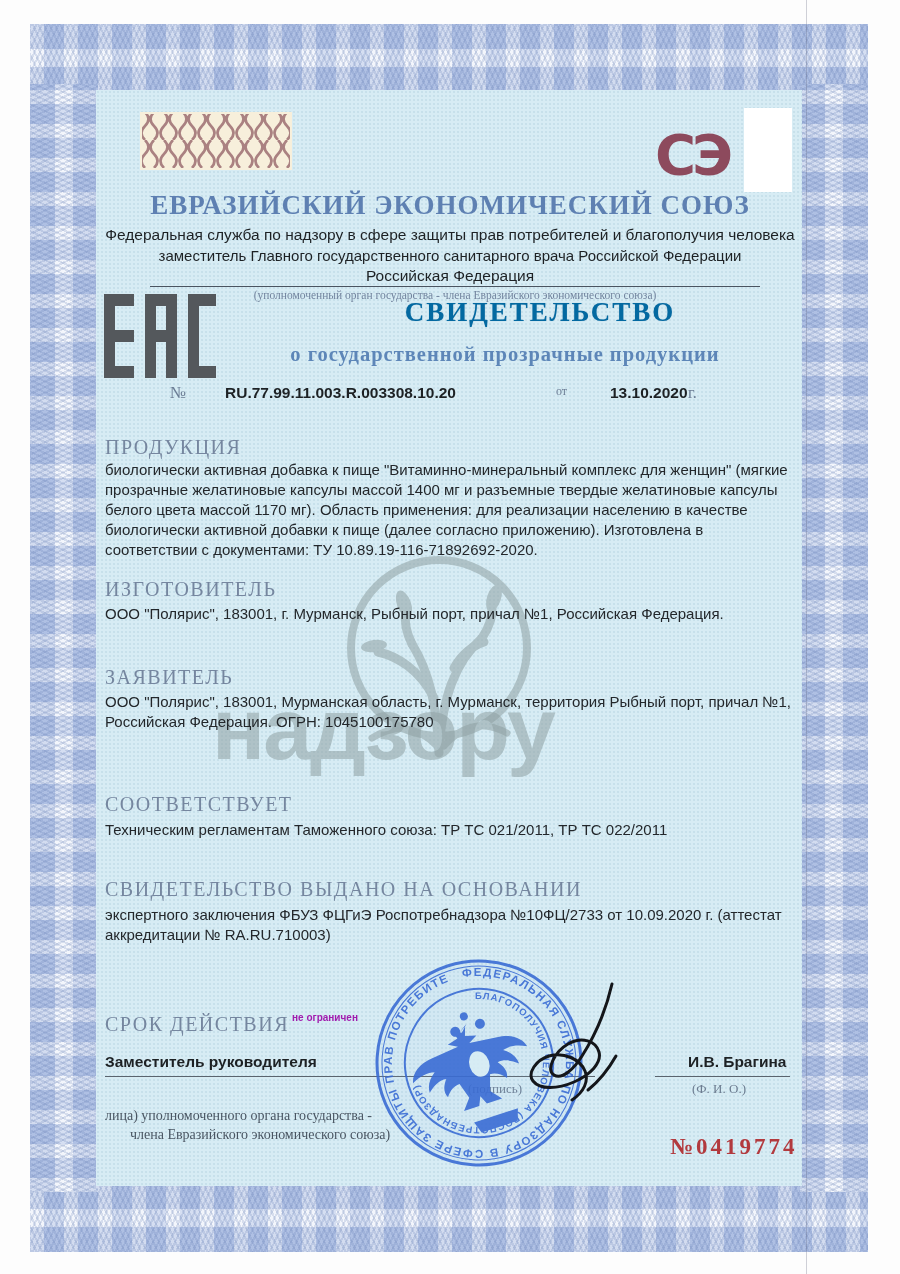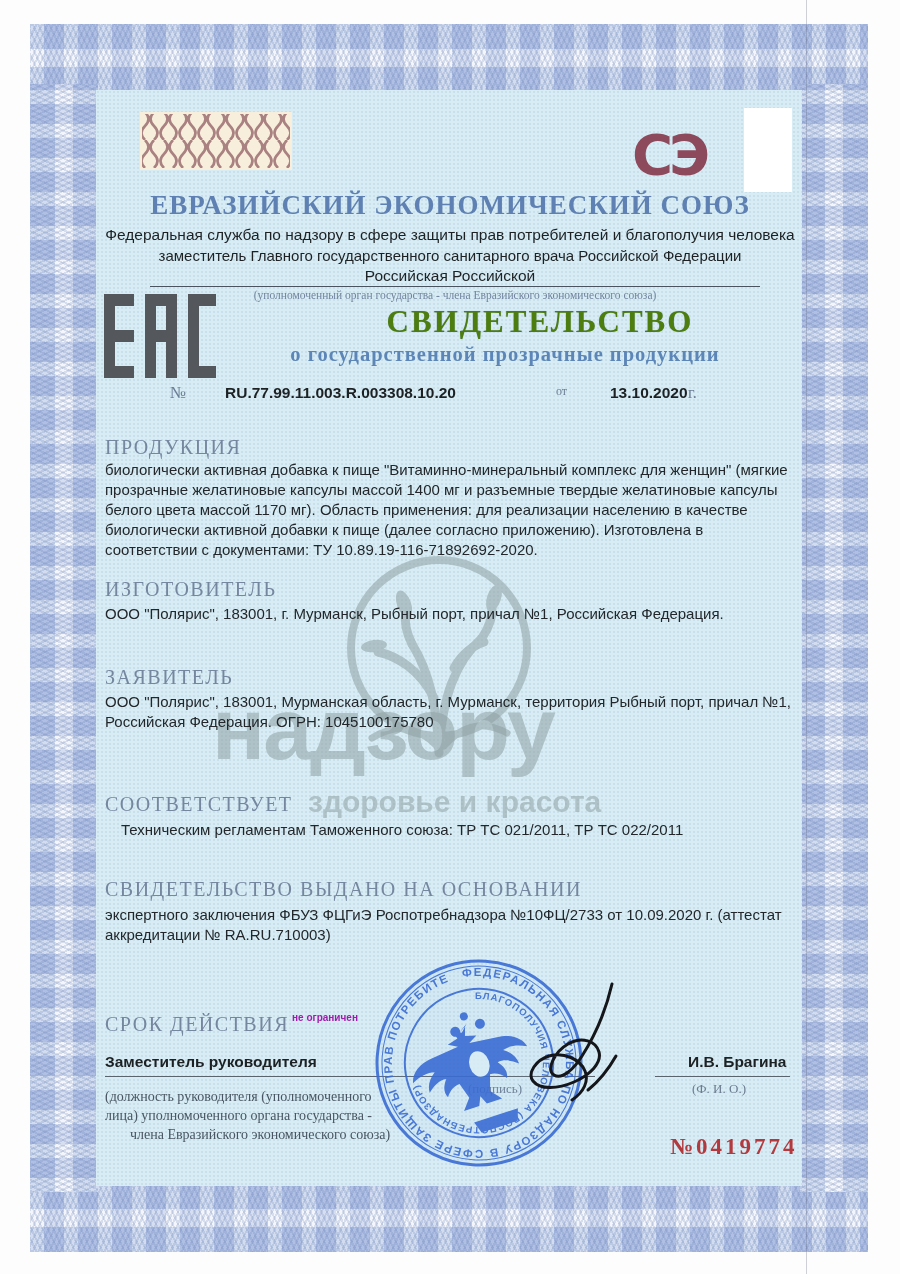--- a/index.html
+++ b/index.html
@@ -64,27 +64,27 @@
   <svg class="abs" style="left:140px;top:112px;z-index:3;" width="152" height="58">
     <defs>
       <pattern id="sq" width="19" height="28" patternUnits="userSpaceOnUse">
         <path d="M5,0 q7,7 0,14 q-7,7 0,14 M14,0 q-7,7 0,14 q7,7 0,14" stroke="#aa8181" fill="none" stroke-width="2.6"></path>
       </pattern>
     </defs>
     <rect x="0" y="0" width="152" height="58" fill="#f7efdb"></rect>
     <rect x="2" y="2" width="148" height="54" fill="url(#sq)"></rect>
   </svg>
 
-  <div class="abs" style="left:632px;top:122px;width:120px;font-weight:bold;font-size:56px;letter-spacing:-4px;color:#8d4a5d;z-index:3;font-family:'DejaVu Sans',sans-serif;">СЭ</div>
+  <div class="abs" style="left:632px;top:122px;width:120px;text-align:center;font-weight:bold;font-size:56px;letter-spacing:-4px;color:#8d4a5d;z-index:3;font-family:'DejaVu Sans',sans-serif;">СЭ</div>
 
   <div class="abs ser center" style="left:100px;top:190px;width:700px;font-size:27px;font-weight:bold;color:#5e80b2;letter-spacing:1px;z-index:4;">ЕВРАЗИЙСКИЙ ЭКОНОМИЧЕСКИЙ СОЮЗ</div>
 
   <div class="abs center" style="left:90px;top:226px;width:720px;font-size:15.5px;color:#1d2124;z-index:4;">Федеральная служба по надзору в сфере защиты прав потребителей и благополучия человека</div>
   <div class="abs center" style="left:90px;top:247px;width:720px;font-size:15px;color:#1d2124;z-index:4;">заместитель Главного государственного санитарного врача Российской Федерации</div>
-  <div class="abs center" style="left:90px;top:267px;width:720px;font-size:15.5px;color:#1d2124;z-index:4;">Российская Российской</div>
+  <div class="abs center" style="left:90px;top:267px;width:720px;font-size:15.5px;color:#1d2124;z-index:4;">Российская Федерация</div>
   <div class="abs" style="left:150px;top:286px;width:610px;border-top:1.5px solid #4a5460;z-index:4;"></div>
   <div class="abs ser center" style="left:150px;top:289px;width:610px;font-size:11.5px;color:#72849e;z-index:4;">(уполномоченный орган государства - члена Евразийского экономического союза)</div>
 
   <svg class="abs" style="left:104px;top:294px;z-index:4;" width="112" height="84" viewBox="0 0 112 84">
     <g fill="#54585c">
 
       <rect x="0" y="0" width="11" height="84"></rect>
       <rect x="0" y="0" width="30" height="12"></rect>
       <rect x="0" y="36" width="30" height="12"></rect>
       <rect x="0" y="72" width="30" height="12"></rect>
@@ -93,21 +93,21 @@
       <rect x="62" y="0" width="11" height="84"></rect>
       <rect x="41" y="0" width="32" height="12"></rect>
       <rect x="41" y="36" width="32" height="12"></rect>
 
       <rect x="84" y="0" width="11" height="84"></rect>
       <rect x="84" y="0" width="28" height="12"></rect>
       <rect x="84" y="72" width="28" height="12"></rect>
     </g>
   </svg>
 
-  <div class="abs ser center" style="left:240px;top:304px;width:600px;font-size:31px;font-weight:bold;color:#4d7c0f;letter-spacing:2px;z-index:4;text-shadow:0 0 1px rgba(120,160,190,.6);">СВИДЕТЕЛЬСТВО</div>
+  <div class="abs ser center" style="left:240px;top:297px;width:600px;font-size:27px;font-weight:bold;color:#0369a1;letter-spacing:2px;z-index:4;text-shadow:0 0 1px rgba(120,160,190,.6);">СВИДЕТЕЛЬСТВО</div>
   <div class="abs ser center" style="left:160px;top:343px;width:690px;font-size:20.5px;font-weight:bold;color:#5d86b8;letter-spacing:1px;z-index:4;">о государственной прозрачные продукции</div>
 
   <div class="abs ser" style="left:170px;top:383px;font-size:17px;color:#6b7c94;z-index:4;">№</div>
   <div class="abs" style="left:225px;top:384px;font-size:15.5px;font-weight:bold;color:#1d2124;z-index:4;">RU.77.99.11.003.R.003308.10.20</div>
   <div class="abs ser" style="left:556px;top:384px;font-size:12px;color:#6b7c94;z-index:4;">от</div>
   <div class="abs" style="left:610px;top:384px;font-size:15.5px;font-weight:bold;color:#1d2124;z-index:4;">13.10.2020</div>
   <div class="abs ser" style="left:688px;top:384px;font-size:16px;color:#6b7c94;z-index:4;">г.</div>
 
   <svg class="abs wm" style="left:342px;top:548px;" width="195" height="215" viewBox="0 0 195 215">
     <g stroke="#8fa1a3" fill="none" stroke-width="9" stroke-linecap="round">
@@ -122,48 +122,46 @@
       <path d="M165,185 C140,172 120,177 102,198" stroke-width="7"></path>
     </g>
     <g fill="#8fa1a3">
       <ellipse cx="62" cy="56" rx="7" ry="14" transform="rotate(-20 62 56)"></ellipse>
       <ellipse cx="152" cy="50" rx="7" ry="14" transform="rotate(18 152 50)"></ellipse>
       <ellipse cx="32" cy="98" rx="13" ry="6" transform="rotate(-8 32 98)"></ellipse>
     </g>
   </svg>
 
   <div class="abs wm wm-brand" style="left:212px;top:678px;width:600px;z-index:3;">надзору</div>
-  <div class="abs wm wm-tag" style="left:308px;top:785px;width:400px;z-index:3;">здоровье и красота</div>
 
   <div class="abs head" style="left:105px;top:436px;">ПРОДУКЦИЯ</div>
   <div class="abs body-text" style="left:105px;top:460px;">биологически активная добавка к пище "Витаминно-минеральный комплекс для женщин" (мягкие прозрачные желатиновые капсулы массой 1400 мг и разъемные твердые желатиновые капсулы белого цвета массой 1170 мг). Область применения: для реализации населению в качестве биологически активной добавки к пище (далее согласно приложению). Изготовлена в соответствии с документами: ТУ 10.89.19-116-71892692-2020.</div>
 
   <div class="abs head" style="left:105px;top:578px;">ИЗГОТОВИТЕЛЬ</div>
   <div class="abs body-text" style="left:105px;top:604px;">ООО "Полярис", 183001, г. Мурманск, Рыбный порт, причал №1, Российская Федерация.</div>
 
   <div class="abs head" style="left:105px;top:666px;">ЗАЯВИТЕЛЬ</div>
   <div class="abs body-text" style="left:105px;top:692px;">ООО "Полярис", 183001, Мурманская область, г. Мурманск, территория Рыбный порт, причал №1, Российская Федерация. ОГРН: 1045100175780</div>
 
   <div class="abs head" style="left:105px;top:793px;">СООТВЕТСТВУЕТ</div>
-  <div class="abs body-text" style="left:105px;top:820px;margin-left:16px;">Техническим регламентам Таможенного союза: ТР ТС 021/2011, ТР ТС 022/2011</div>
+  <div class="abs body-text" style="left:105px;top:820px;">Техническим регламентам Таможенного союза: ТР ТС 021/2011, ТР ТС 022/2011</div>
 
   <div class="abs head" style="left:105px;top:878px;">СВИДЕТЕЛЬСТВО ВЫДАНО НА ОСНОВАНИИ</div>
   <div class="abs body-text" style="left:105px;top:905px;">экспертного заключения ФБУЗ ФЦГиЭ Роспотребнадзора №10ФЦ/2733 от 10.09.2020 г. (аттестат аккредитации № RA.RU.710003)</div>
 
   <div class="abs head" style="left:105px;top:1013px;">СРОК ДЕЙСТВИЯ</div>
   <div class="abs" style="left:292px;top:1012px;font-size:10px;font-weight:bold;color:#a21caf;z-index:4;">не ограничен</div>
 
   <div class="abs" style="left:105px;top:1053px;font-size:15.5px;font-weight:bold;color:#1d2124;z-index:4;">Заместитель руководителя</div>
   <div class="sig-line" style="left:105px;top:1076px;width:490px;"></div>
   <div class="abs under-label" style="left:468px;top:1081px;">(подпись)</div>
   <div class="abs" style="left:688px;top:1053px;font-size:15.5px;font-weight:bold;color:#1d2124;z-index:4;">И.В. Брагина</div>
   <div class="sig-line" style="left:655px;top:1076px;width:135px;"></div>
   <div class="abs under-label" style="left:692px;top:1081px;">(Ф. И. О.)</div>
 
-  <div class="abs small-note" style="left:105px;top:1087px;">(должность руководителя (уполномоченного</div>
   <div class="abs small-note" style="left:105px;top:1106px;">лица) уполномоченного органа государства -</div>
   <div class="abs small-note" style="left:105px;top:1125px;margin-left:25px;">члена Евразийского экономического союза)</div>
 
   <svg class="abs stamp" style="left:368px;top:952px;" width="222" height="222" viewBox="0 0 222 222">
     <g transform="rotate(-18 111 111)" opacity="0.9">
       <circle cx="111" cy="111" r="102" fill="rgba(160,195,240,0.10)" stroke="#3a6cd4" stroke-width="3"></circle>
       <circle cx="111" cy="111" r="97" fill="none" stroke="#3a6cd4" stroke-width="1"></circle>
       <circle cx="111" cy="111" r="74" fill="none" stroke="#3a6cd4" stroke-width="2"></circle>
       <defs>
         <path id="arcOuter" d="M111,24 A87,87 0 1,1 110.9,24"></path>

